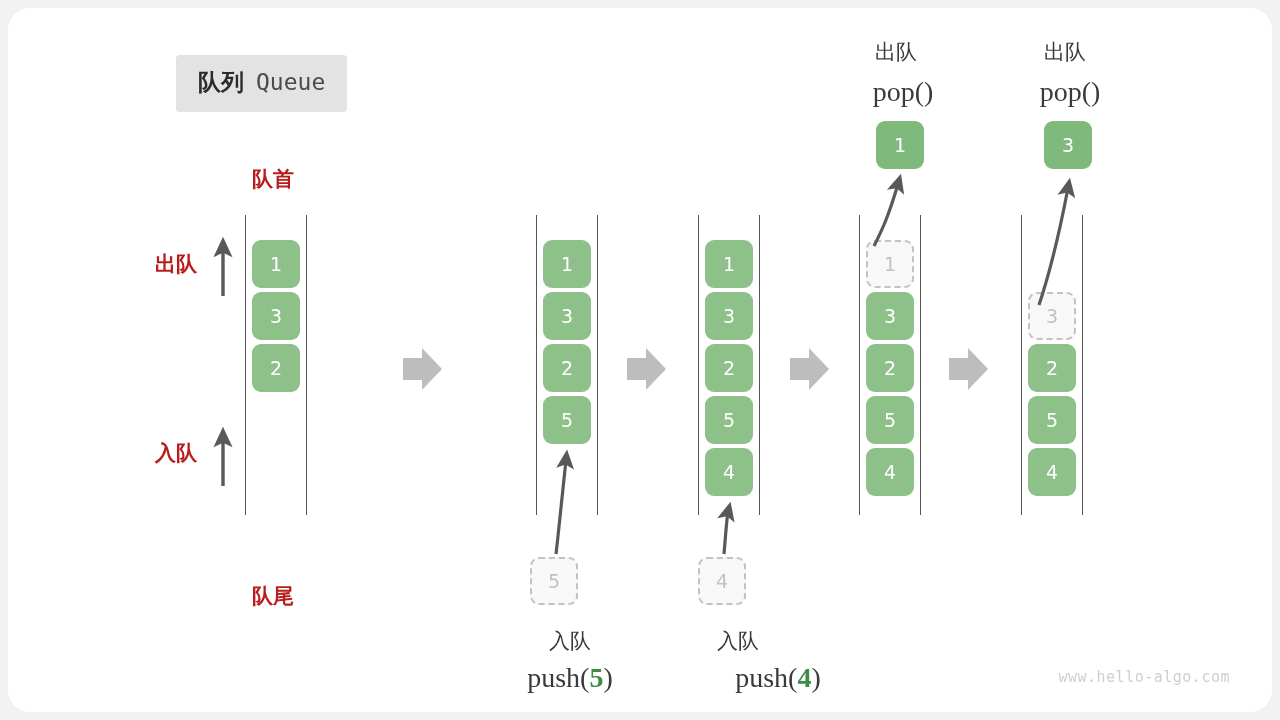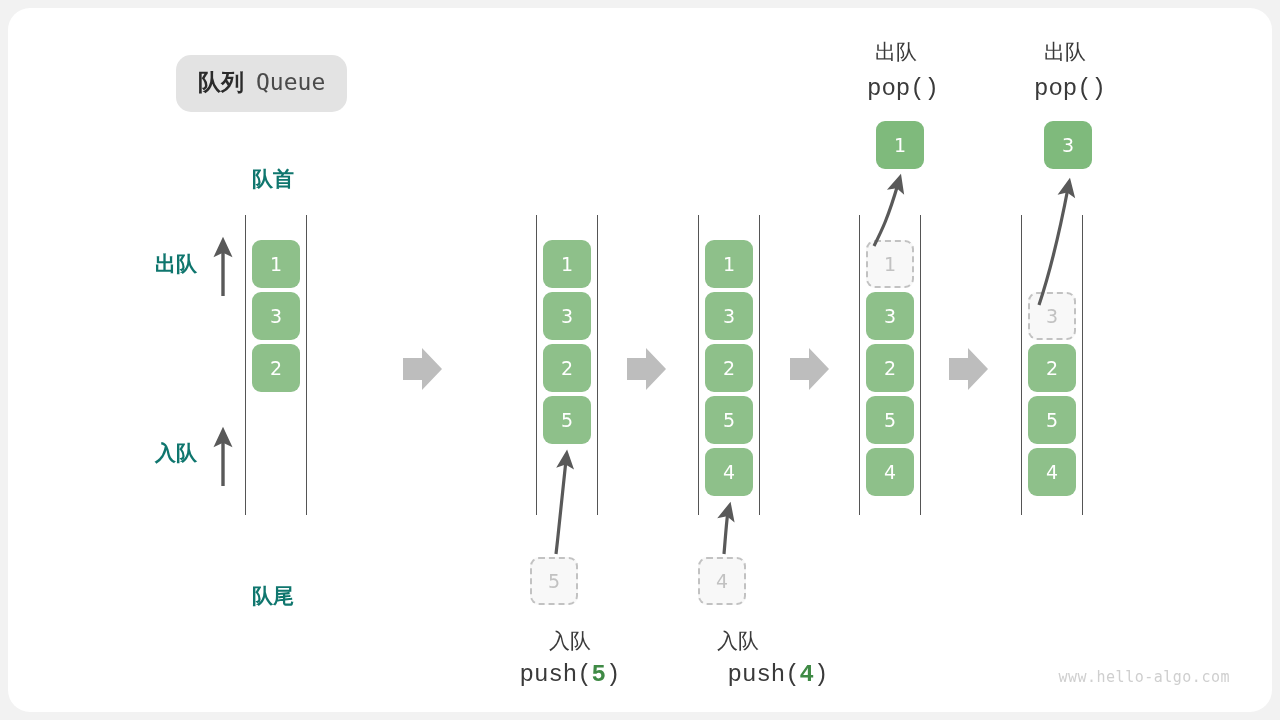--- a/index.html
+++ b/index.html
@@ -33,47 +33,47 @@
   .lbl {
     position: absolute;
     color: #2e2e2e;
     white-space: pre;
     line-height: 1.28;
   }
   .cjk-bold {
     font-family: "DejaVu Sans", "Liberation Sans", sans-serif;
     font-weight: bold;
     font-size: 21px;
-    color: #0f766e;
+    color: #b91c1c;
   }
   .cjk-reg {
     font-family: "DejaVu Sans", "Liberation Sans", sans-serif;
     font-weight: normal;
     font-size: 21px;
     color: #3a3a3a;
   }
   .mono {
-    font-family: Liberation Mono, monospace;
-    font-size: 24px;
+    font-family: Liberation Serif, serif;
+    font-size: 28px;
     color: #3a3a3a;
     letter-spacing: 0px;
   }
   .center {
     transform: translateX(-50%);
     text-align: center;
   }
 
   
   #title-badge {
     position: absolute;
     left: 168px;
     top: 47px;
     padding: 12px 22px 14px 22px;
     background: #e3e3e3;
-    border-radius: 15px;
+    border-radius: 4px;
     display: flex;
     align-items: baseline;
     gap: 12px;
   }
   #title-badge .t-cn {
     font-family: "DejaVu Sans", "Liberation Sans", sans-serif;
     font-weight: bold;
     font-size: 23px;
     color: #2b2b2b;
   }

